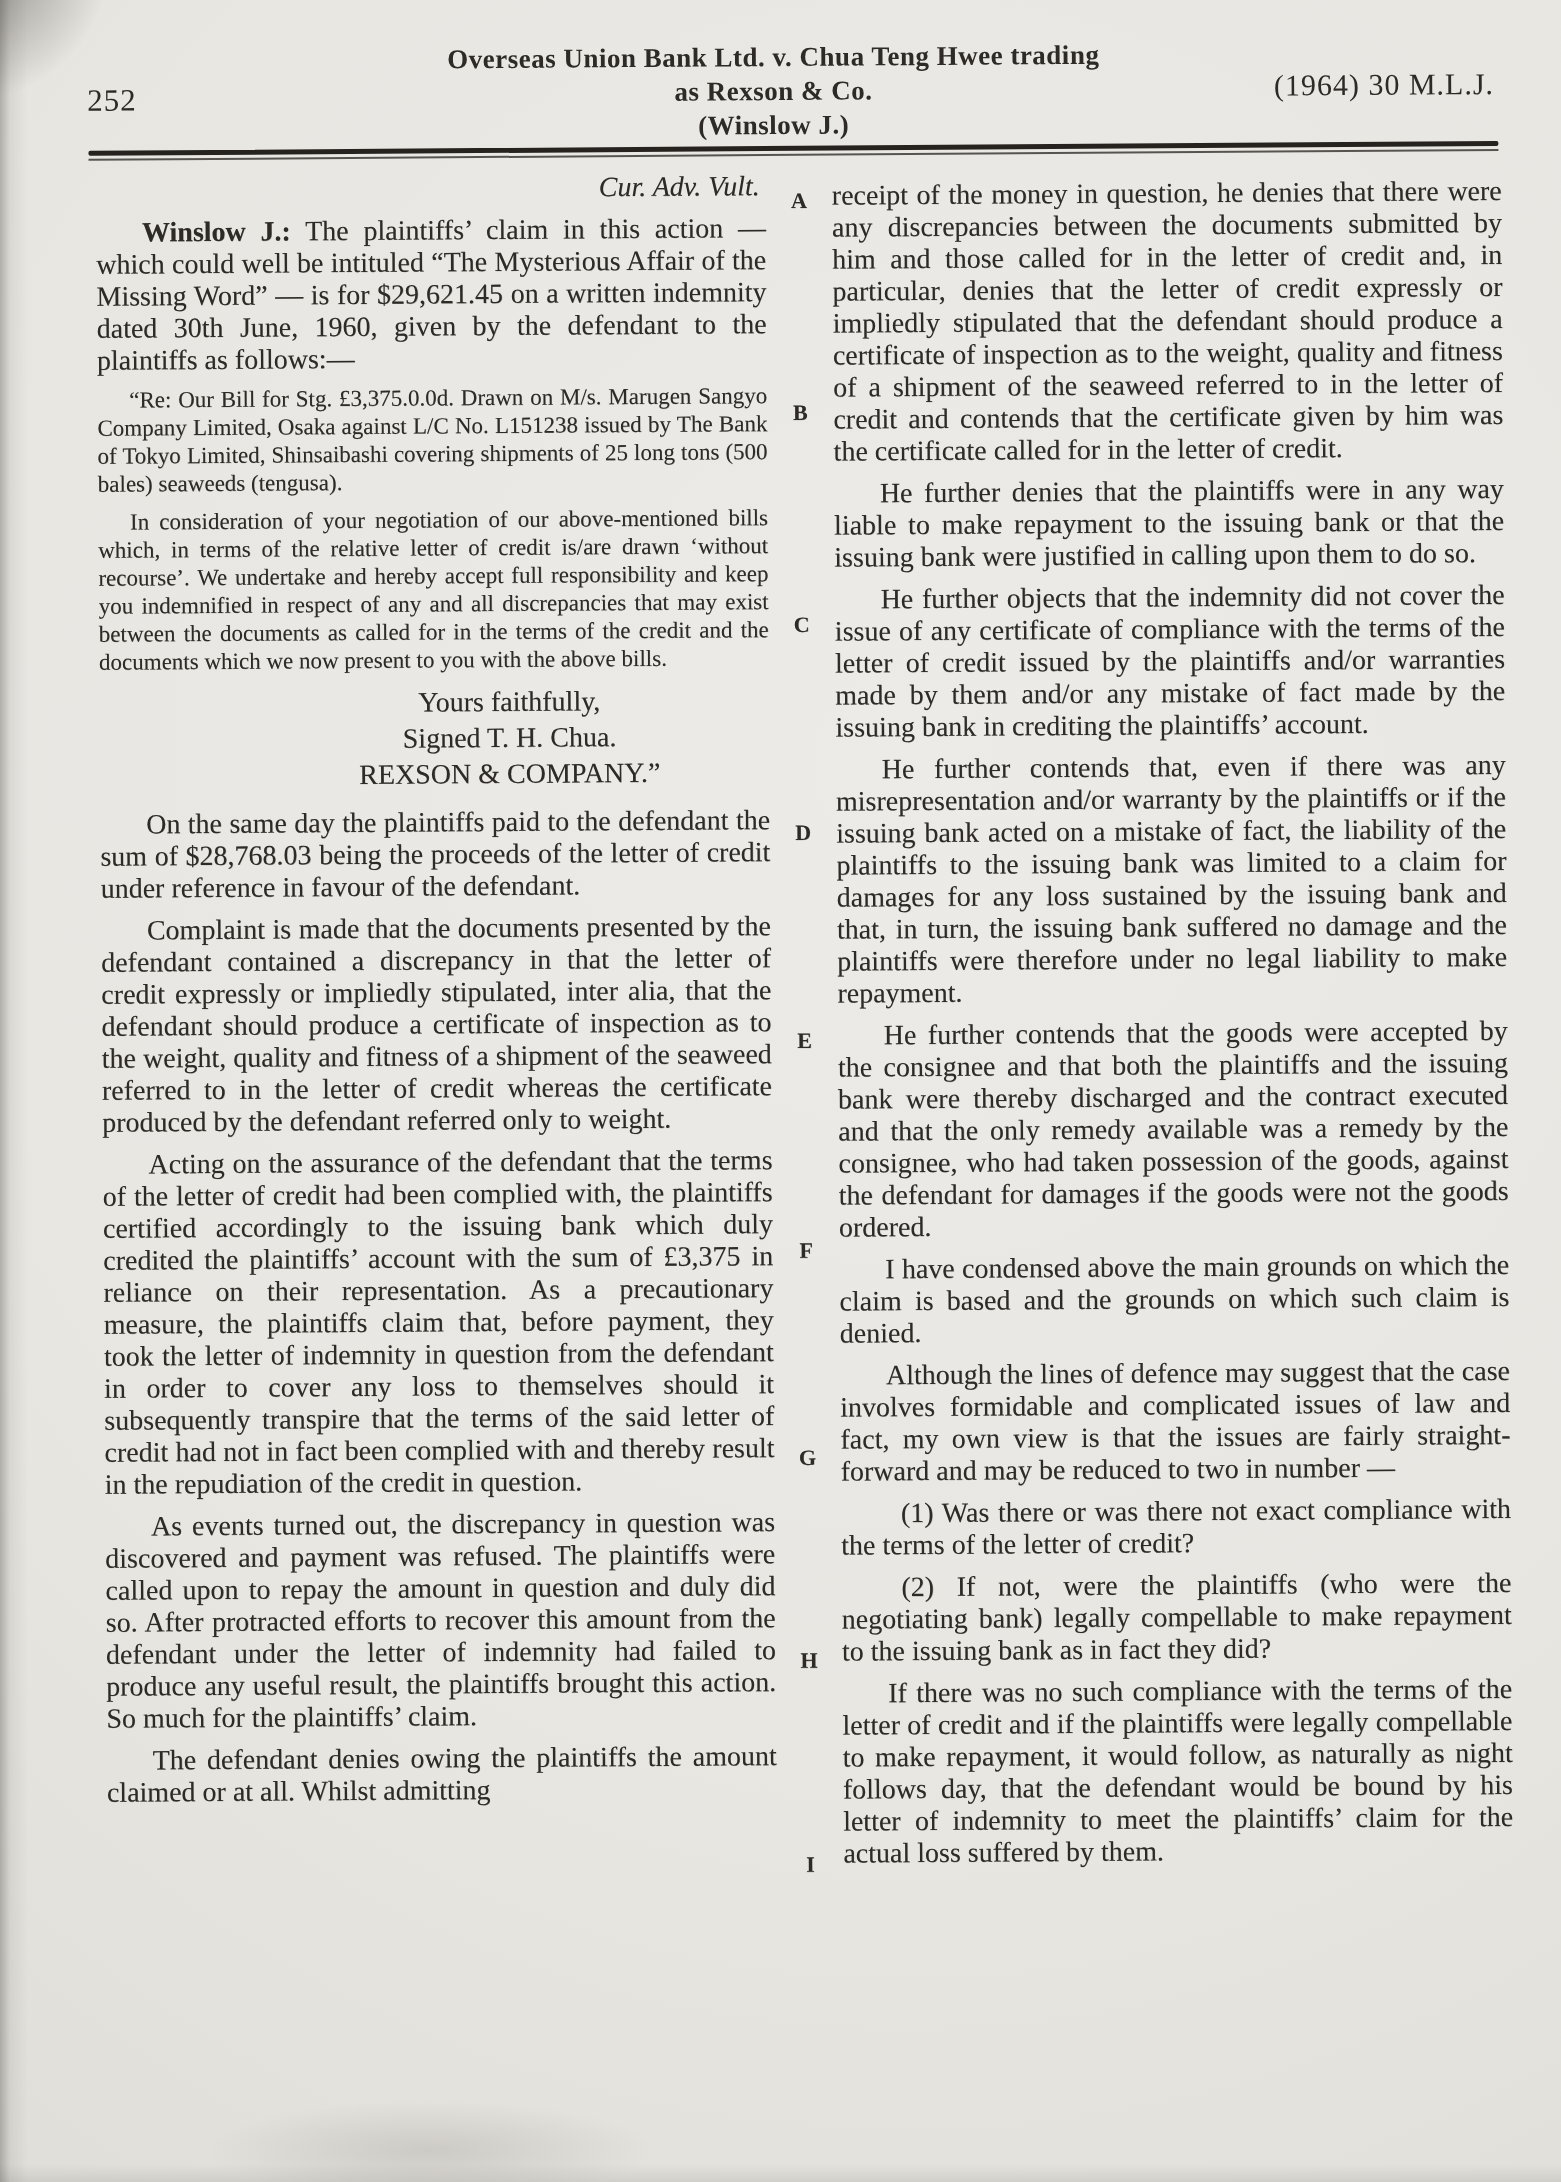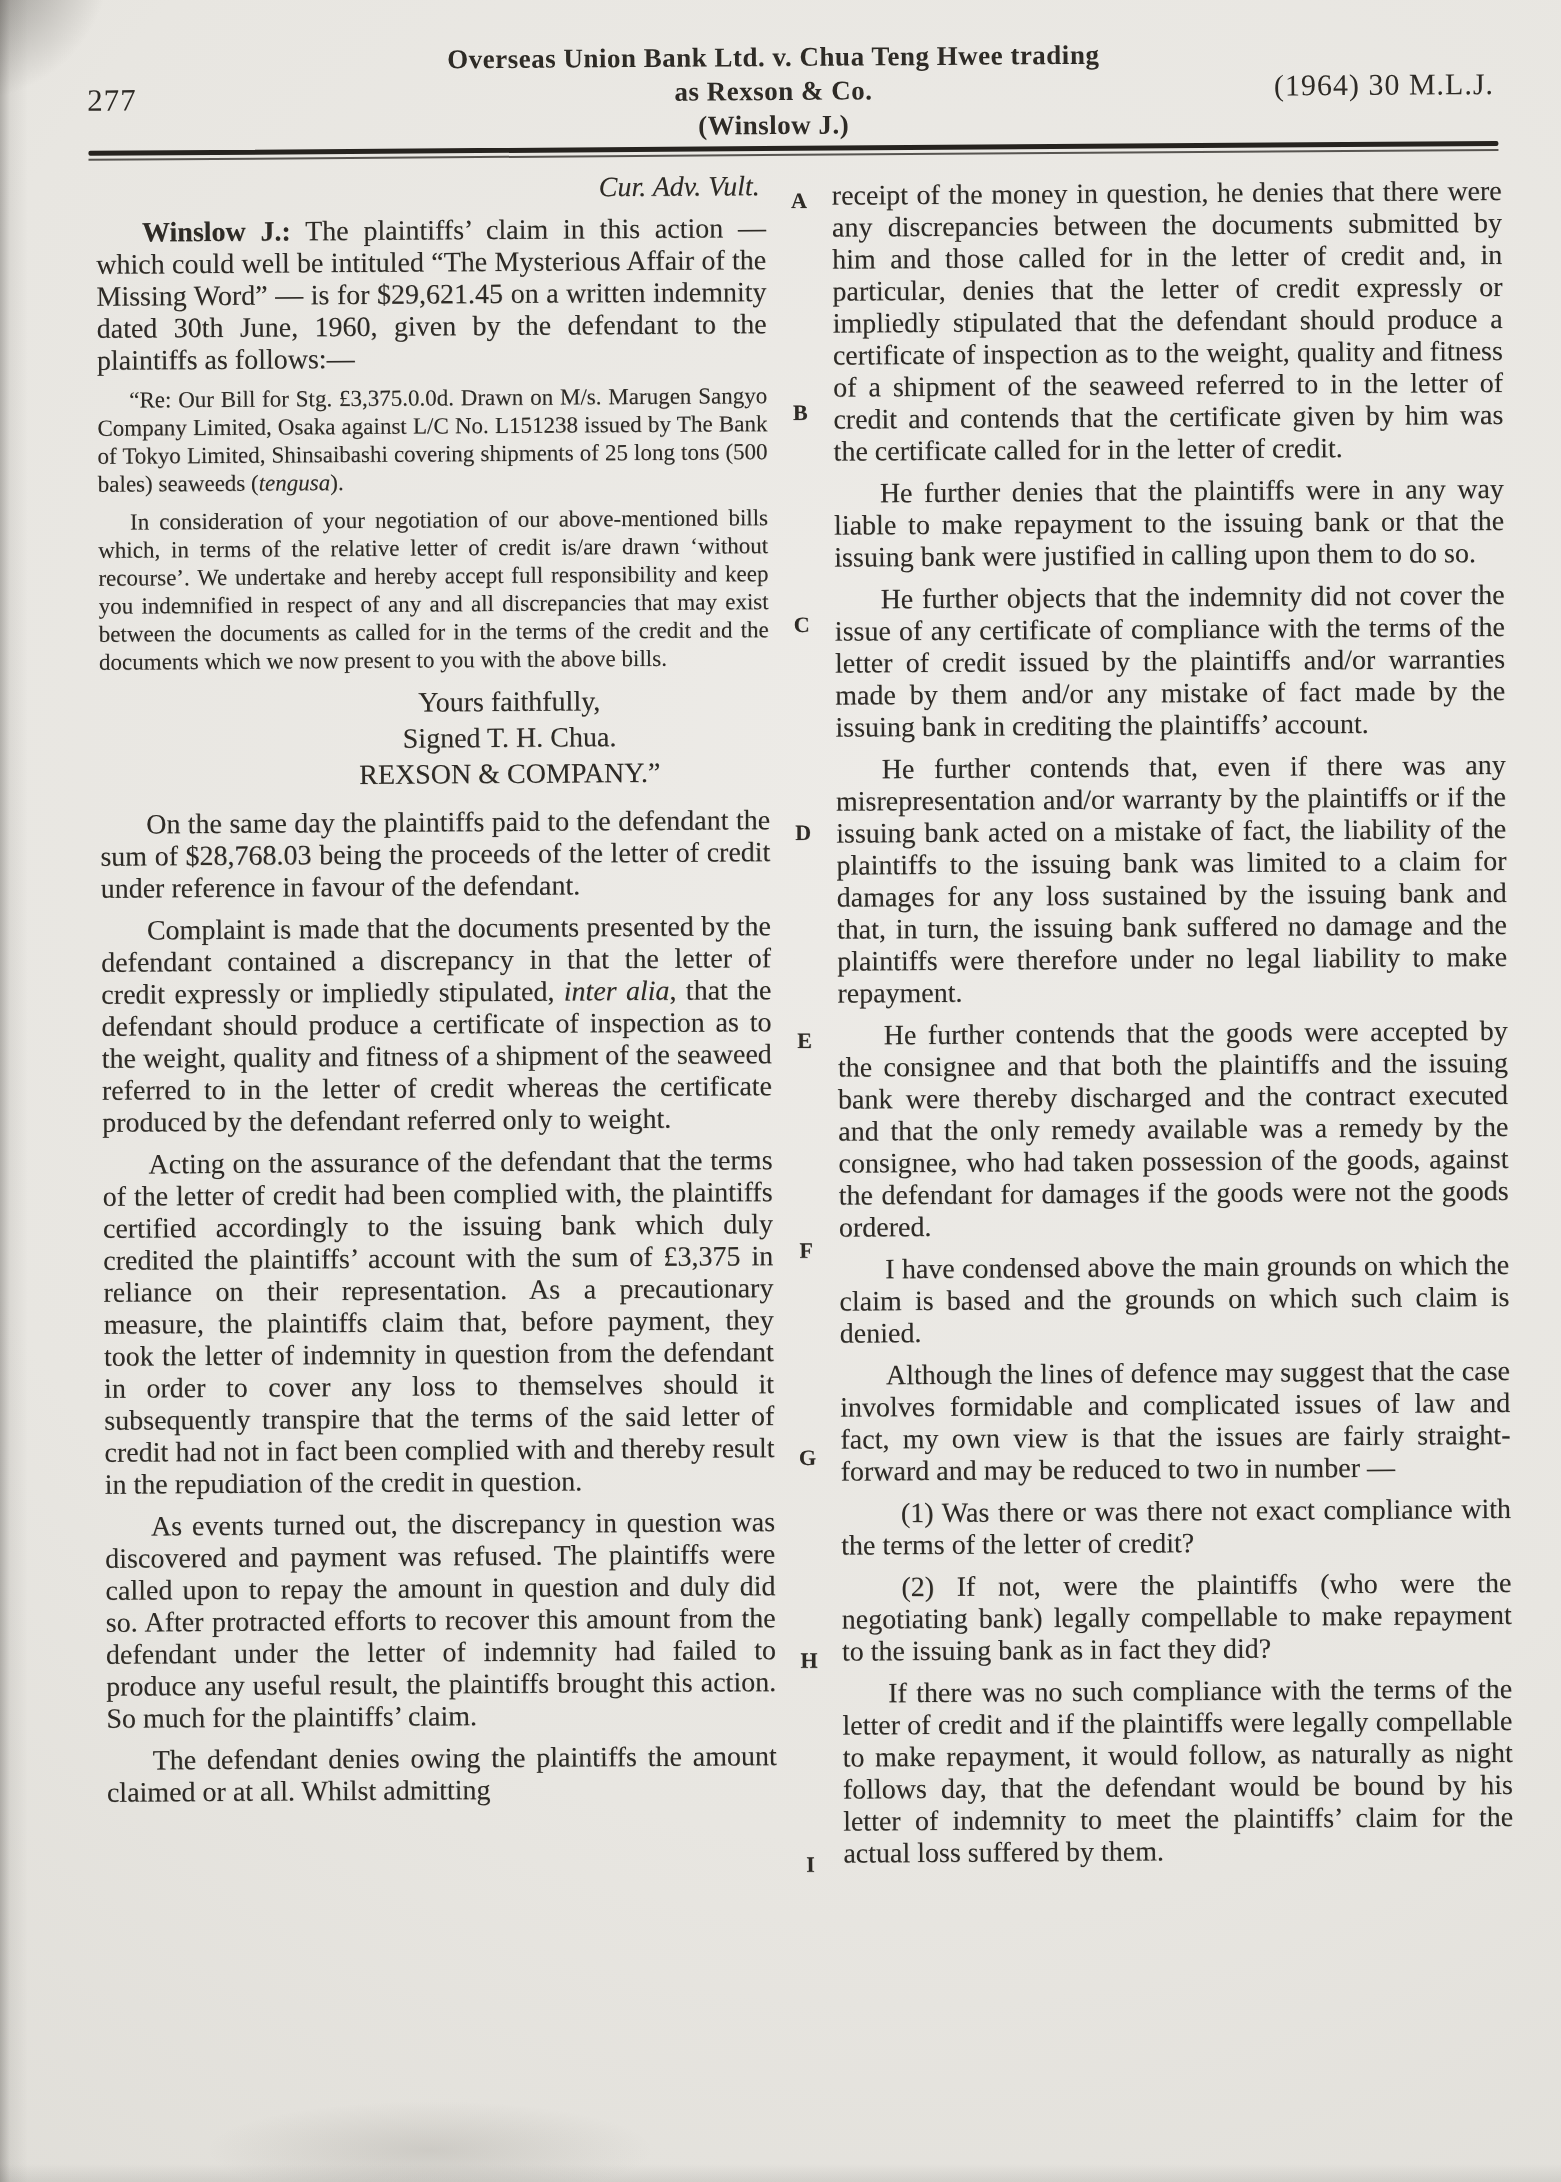--- a/index.html
+++ b/index.html
@@ -47,37 +47,37 @@
     position:absolute;width:670px;
     font-size:28px;line-height:32px;text-align:justify;
     text-shadow:0.3px 0.3px 0.6px rgba(46,43,38,0.35);
   }
   .col-left{left:102px;top:170px;}
   .col-right{left:838px;top:180px;}
   .col p{margin:0 0 10px 0;}
   .indent{text-indent:46px;}
   .cur-adv{font-style:italic;text-align:right;padding-right:6px;}
   .bold{font-weight:bold;}
-  .ital{font-style:italic;}
+  .ital{}
   .quote-p{font-size:23px;line-height:28px;text-indent:32px;margin:0 0 12px 0;}
   .sig-block{margin:2px 0 14px 0;text-align:center;padding-left:150px;line-height:36px;text-align:center;}
   .num-p{text-indent:60px;}
   .margin-letter{
     position:absolute;left:788px;width:34px;text-align:center;
     font-size:22px;font-weight:bold;color:#2e2b26;
     text-shadow:0.3px 0.3px 0.6px rgba(46,43,38,0.35);
   }
 </style>
 </head>
 <body>
 
 <div class="page">
   <div class="content">
 
-    <div class="page-number">277</div>
+    <div class="page-number">252</div>
 
     <div class="case-header">
       <div>Overseas Union Bank Ltd. v. Chua Teng Hwee trading</div>
       <div>as Rexson &amp; Co.</div>
       <div>(Winslow J.)</div>
     </div>
 
     <div class="citation">(1964) 30 M.L.J.</div>
 
     <div class="double-rule"></div>

